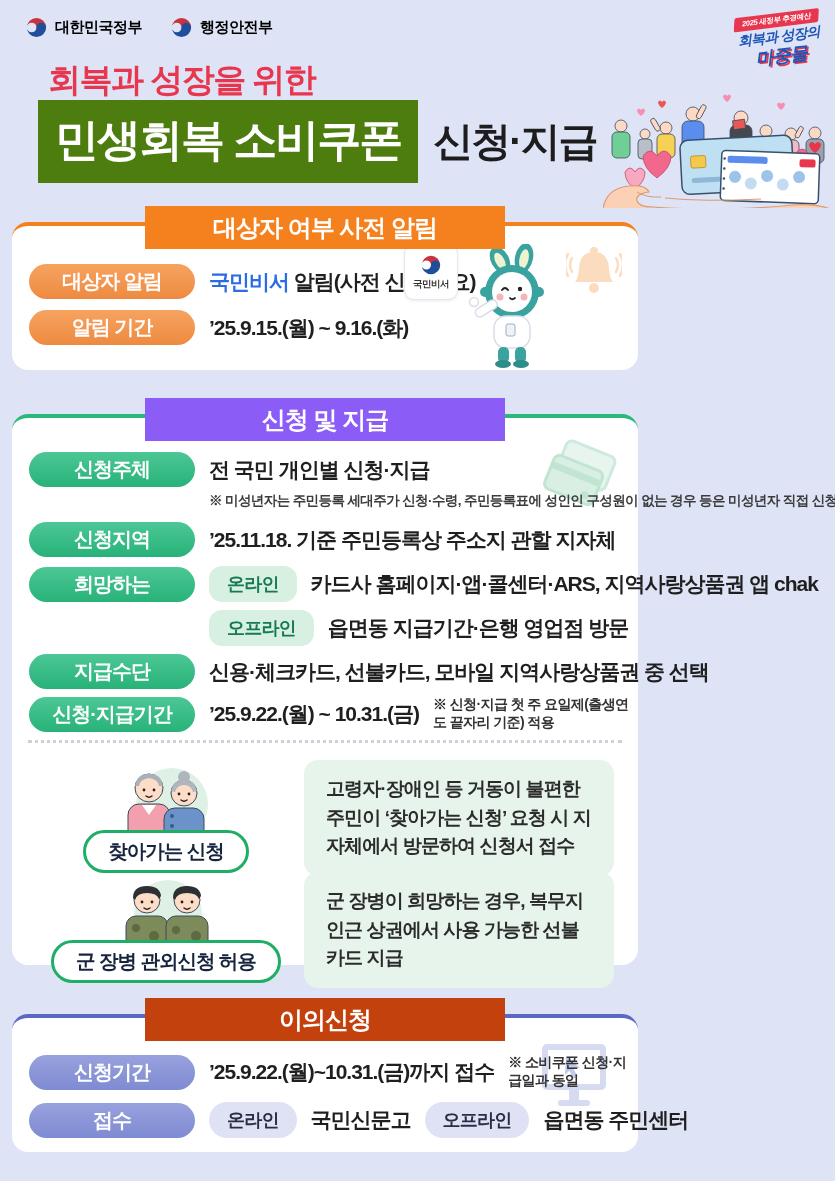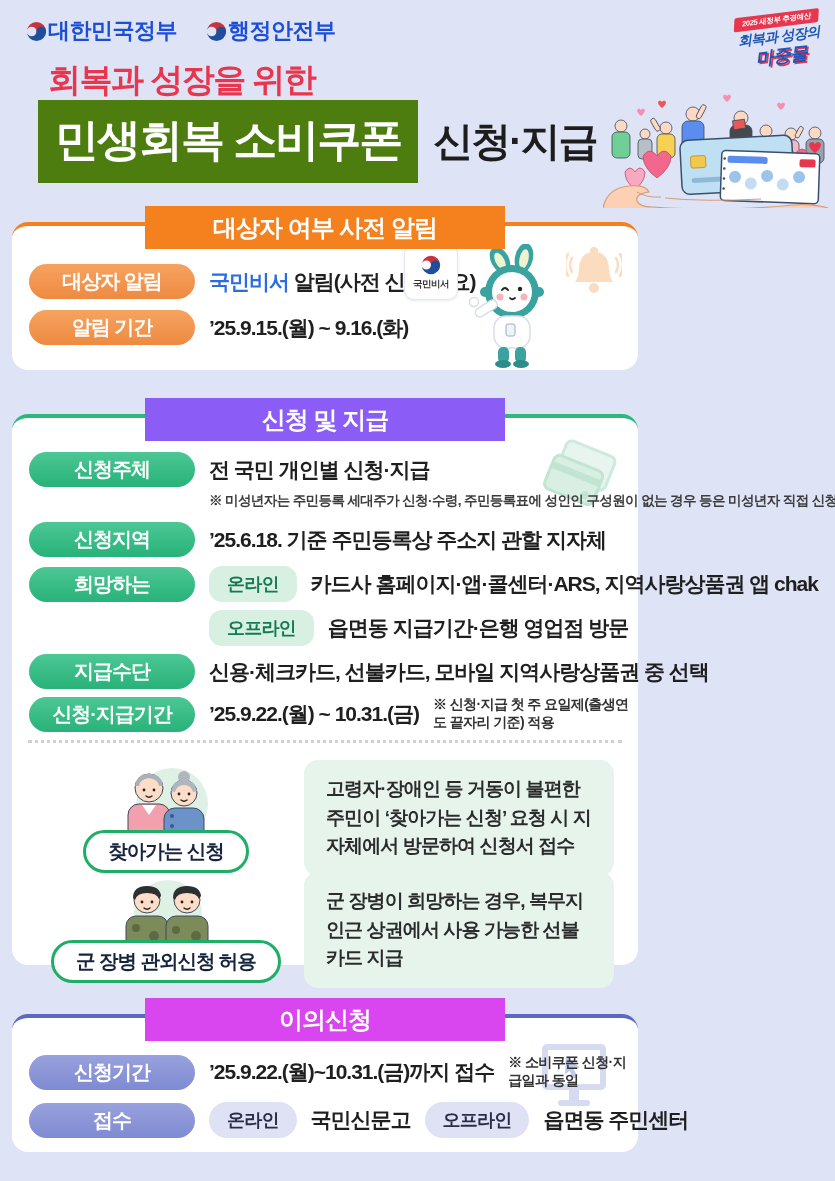--- a/index.html
+++ b/index.html
@@ -6,21 +6,21 @@
   html,body { width:835px; height:1181px; }
   body {
     background:#dee3f6;
     font-family:"Liberation Sans", sans-serif;
     position:relative;
     overflow:hidden;
     color:#1f1f1f;
   }
   
   .gov-logos { position:absolute; top:16px; left:25px; display:flex; gap:28px; }
-  .gov-logo { display:flex; align-items:center; font-weight:700; font-size:22px; color:#1d4ed8; letter-spacing:-0.5px; }
+  .gov-logo { display:flex; align-items:center; gap:7px; font-weight:700; font-size:15px; color:#000000; letter-spacing:-0.5px; }
   .gov-logo svg { width:23px; height:23px; }
 
   .badge { position:absolute; top:8px; right:8px; transform:rotate(-7deg); text-align:center; width:96px; }
   .badge .ribbon { display:inline-block; background:#e8364e; color:#fff; font-size:7.5px; font-weight:700; padding:2px 8px; transform:skewX(-10deg); border-radius:2px; letter-spacing:-0.3px; }
   .badge .l1 { font-style:italic; font-weight:800; font-size:14px; color:#1e56b8; letter-spacing:-0.8px; margin-top:1px; }
   .badge .l2 { font-style:italic; font-weight:800; font-size:18px; color:#1e56b8; letter-spacing:-0.8px; text-shadow:1.5px 1.5px 0 #e8364e; margin-top:-2px; }
 
   .eyebrow { position:absolute; top:58px; left:48px; font-size:33px; font-weight:800; color:#e8364e; letter-spacing:-1.5px; }
   .title-row { position:absolute; top:100px; left:38px; display:flex; align-items:center; gap:15px; z-index:2; }
   .title-box { background:#4d7c0f; color:#fff; font-size:44px; font-weight:800; letter-spacing:-2px; padding:11px 17px 13px; }
@@ -29,21 +29,21 @@
 
   
   .card { position:absolute; left:12px; width:626px; background:#fff; border-radius:16px; }
   .banner { position:absolute; top:-20px; left:50%; transform:translateX(-50%); height:43px; min-width:360px; padding:0 28px;
             display:flex; align-items:center; justify-content:center; color:#fff; font-size:24px; font-weight:800; letter-spacing:-1px; white-space:nowrap; z-index:2; }
   .card-notice   { top:222px; height:148px; border-top:4px solid #f5811e; }
   .card-apply    { top:414px; height:551px; border-top:4px solid #2ab87c; }
   .card-object   { top:1014px; height:138px; border-top:4px solid #5c69c2; }
   .banner.orange { background:#f5811e; }
   .banner.green  { background:#8b5cf6; }
-  .banner.indigo { background:#d946ef; }
+  .banner.indigo { background:#c2410c; }
 
   .row { position:absolute; left:17px; display:flex; align-items:center; gap:14px; }
   .pill { width:166px; height:35px; border-radius:999px; display:flex; align-items:center; justify-content:center;
           color:#fff; font-weight:800; font-size:20px; letter-spacing:-1px; flex-shrink:0; white-space:nowrap; }
   .pill.orange { background:linear-gradient(180deg,#f6a360,#ee8a40); }
   .pill.green  { background:linear-gradient(180deg,#4cc795,#28b279); }
   .pill.indigo { background:linear-gradient(180deg,#99a2de,#7e8ad2); }
   .value { font-size:21px; font-weight:800; color:#1f1f1f; letter-spacing:-1px; white-space:nowrap; }
   .value .hl { color:#2b6be4; }
   .note { position:absolute; font-size:13.5px; font-weight:600; color:#3c3c3c; letter-spacing:-0.6px; white-space:nowrap; }
@@ -249,21 +249,21 @@
   </svg>
 
   <div class="row" style="top:34px;">
     <div class="pill green">신청주체</div>
     <div class="value">전 국민 개인별 신청·지급</div>
   </div>
   <div class="note" style="top:74px; left:197px;">※ 미성년자는 주민등록 세대주가 신청·수령, 주민등록표에 성인인 구성원이 없는 경우 등은 미성년자 직접 신청 가능</div>
 
   <div class="row" style="top:104px;">
     <div class="pill green">신청지역</div>
-    <div class="value">’25.6.18. 기준 주민등록상 주소지 관할 지자체</div>
+    <div class="value">’25.11.18. 기준 주민등록상 주소지 관할 지자체</div>
   </div>
 
   <div class="row" style="top:148px;">
     <div class="pill green">희망하는</div>
     <div class="subpill">온라인</div>
     <div class="value">카드사 홈페이지·앱·콜센터·ARS, 지역사랑상품권 앱 chak</div>
   </div>
   <div class="row" style="top:192px; left:197px;">
     <div class="subpill">오프라인</div>
     <div class="value">읍면동 지급기간·은행 영업점 방문</div>

